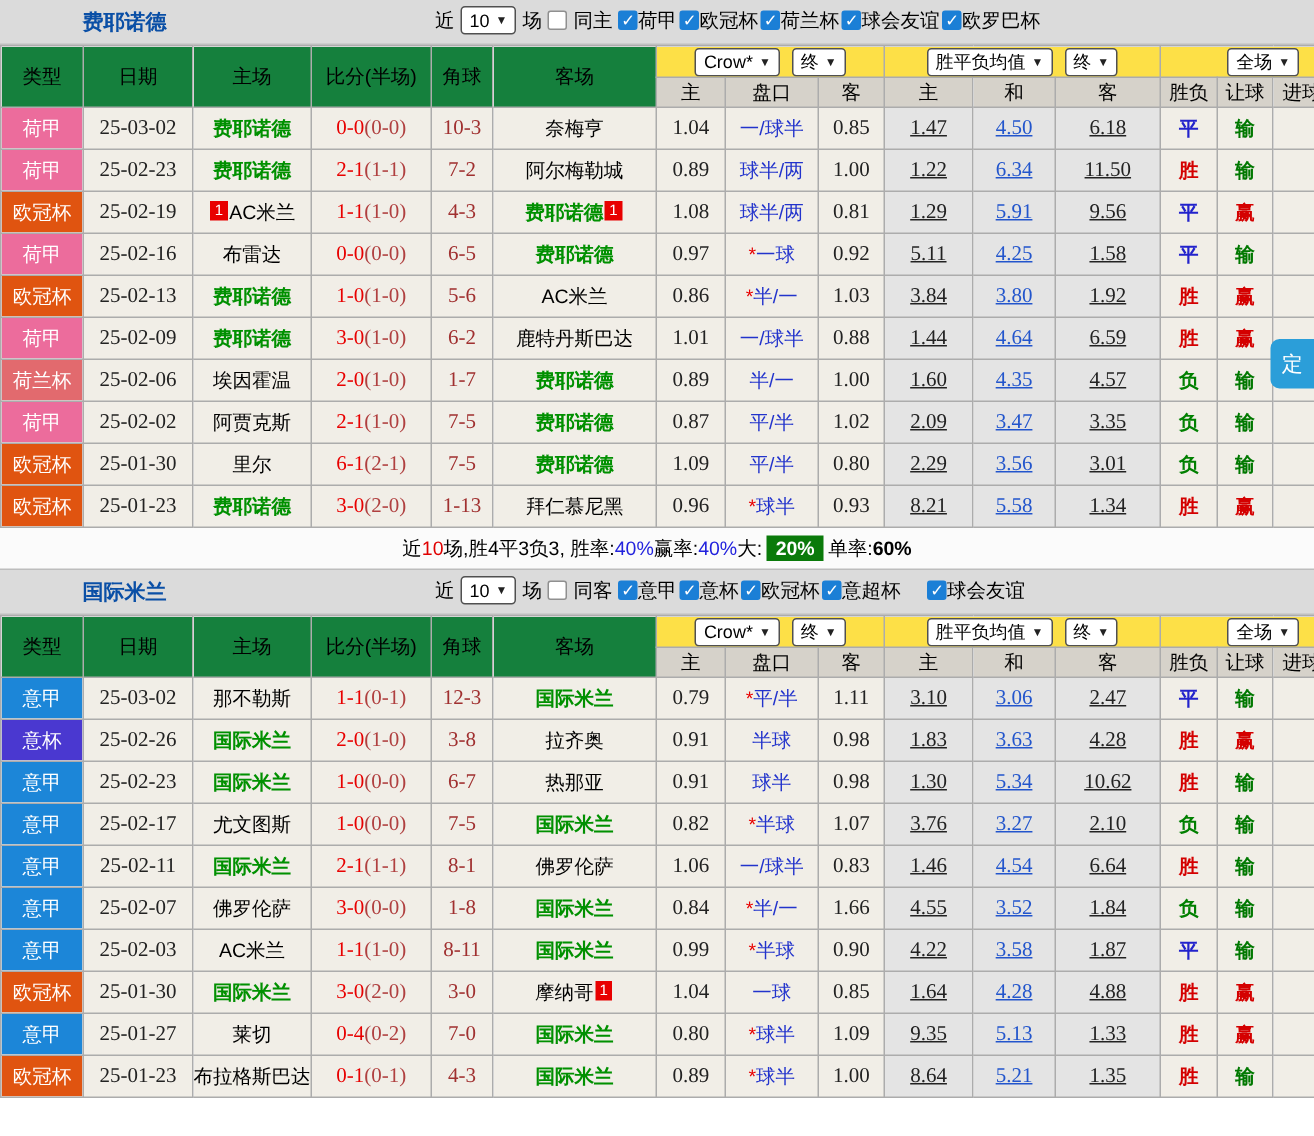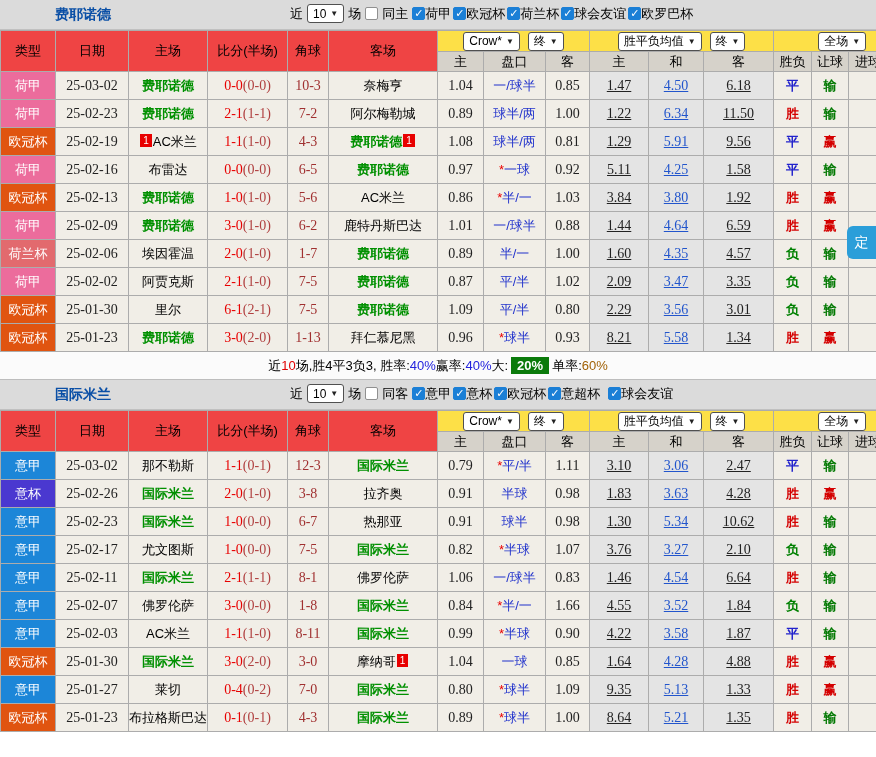--- a/index.html
+++ b/index.html
@@ -17,21 +17,21 @@
 
   .selbox { display: inline-flex; align-items: center; background: #fff; border: 1px solid #505050; border-radius: 3px; padding: 1px 5px; font-size: 12px; gap: 4px; height: 19px; cursor: default; }
   .selbox .arr { font-size: 8px; color: #222; }
 
   .cb { width: 13px; height: 13px; border: 1px solid #909090; background: #fff; display: inline-flex; align-items: center; justify-content: center; font-size: 11px; color: #fff; border-radius: 2px; }
   .cb.on { background: #1B7FD6; border-color: #1B7FD6; }
 
   table { border-collapse: collapse; table-layout: fixed; width: 876px; font-size: 13px; }
   th, td { border: 1px solid #ACACAC; text-align: center; overflow: hidden; white-space: nowrap; }
   th { font-weight: normal; }
-  th.lh { background: #ef4444; height: 41px; }
+  th.lh { background: #15803d; height: 41px; }
   th.dd { background: #fde047; height: 21px; }
   tr.subrow th { background: #D6D2CA; height: 20px; }
   th.goals, td.c-goals { text-align: left; padding-left: 6px; }
 
   td { height: 28px; background: #F1EEE7; }
   td.avgc { background: #E4E4E4; text-decoration: underline; }
   .num { font-family: "Liberation Serif", "DejaVu Serif", serif; font-size: 14px; color: #222; }
   .ddwrap { display: flex; align-items: center; justify-content: center; gap: 8px; }
   .ddwrap.right { justify-content: flex-end; padding-right: 10px; text-align: right; }
 
@@ -352,21 +352,21 @@
   <div class="summary">
       <span style="color: rgb(0, 0, 0);">近</span>
       <span style="color: rgb(224, 0, 0);">10</span>
       <span style="color: rgb(0, 0, 0);">场,胜4平3负3, 胜率:</span>
       <span style="color: rgb(34, 34, 221);">40%</span>
       <span style="color: #000000;"> 赢率:</span>
       <span style="color: rgb(34, 34, 221);">40%</span>
       <span style="color: rgb(0, 0, 0);"> 大:</span>
       <span class="box" style="color: rgb(255, 255, 255); background: rgb(10, 122, 10);">20%</span>
       <span style="color: rgb(0, 0, 0);"> 单率:</span>
-      <span style="color: #a16207;">60%</span>
+      <span style="color: #000000; font-weight: bold;">60%</span>
     </div>
 
   <div class="secbar">
     <span class="team-name">国际米兰</span>
     <div class="filters">
       <span>近</span>
       <span class="selbox">
           <span>10</span>
           <span class="arr">▼</span>
         </span>
@@ -374,21 +374,21 @@
       <span class="cb"></span>
       <span>同客</span>
       <span style="display:inline-flex;align-items:center;">
           <span class="cb on">✓</span>
           <span style="margin-right:2px">意甲</span>
           <span class="cb on">✓</span>
           <span style="margin-right:2px">意杯</span>
           <span class="cb on">✓</span>
           <span style="margin-right:2px">欧冠杯</span>
           <span class="cb on">✓</span>
-          <span style="margin-right:8px">意超杯</span>
+          <span style="margin-right:18px">意超杯</span>
           <span class="cb on">✓</span>
           <span style="margin-right:2px">球会友谊</span>
         </span>
     </div>
   </div>
 
   <table>
     <colgroup>
       <col style="width:55px">
         <col style="width:73px">

